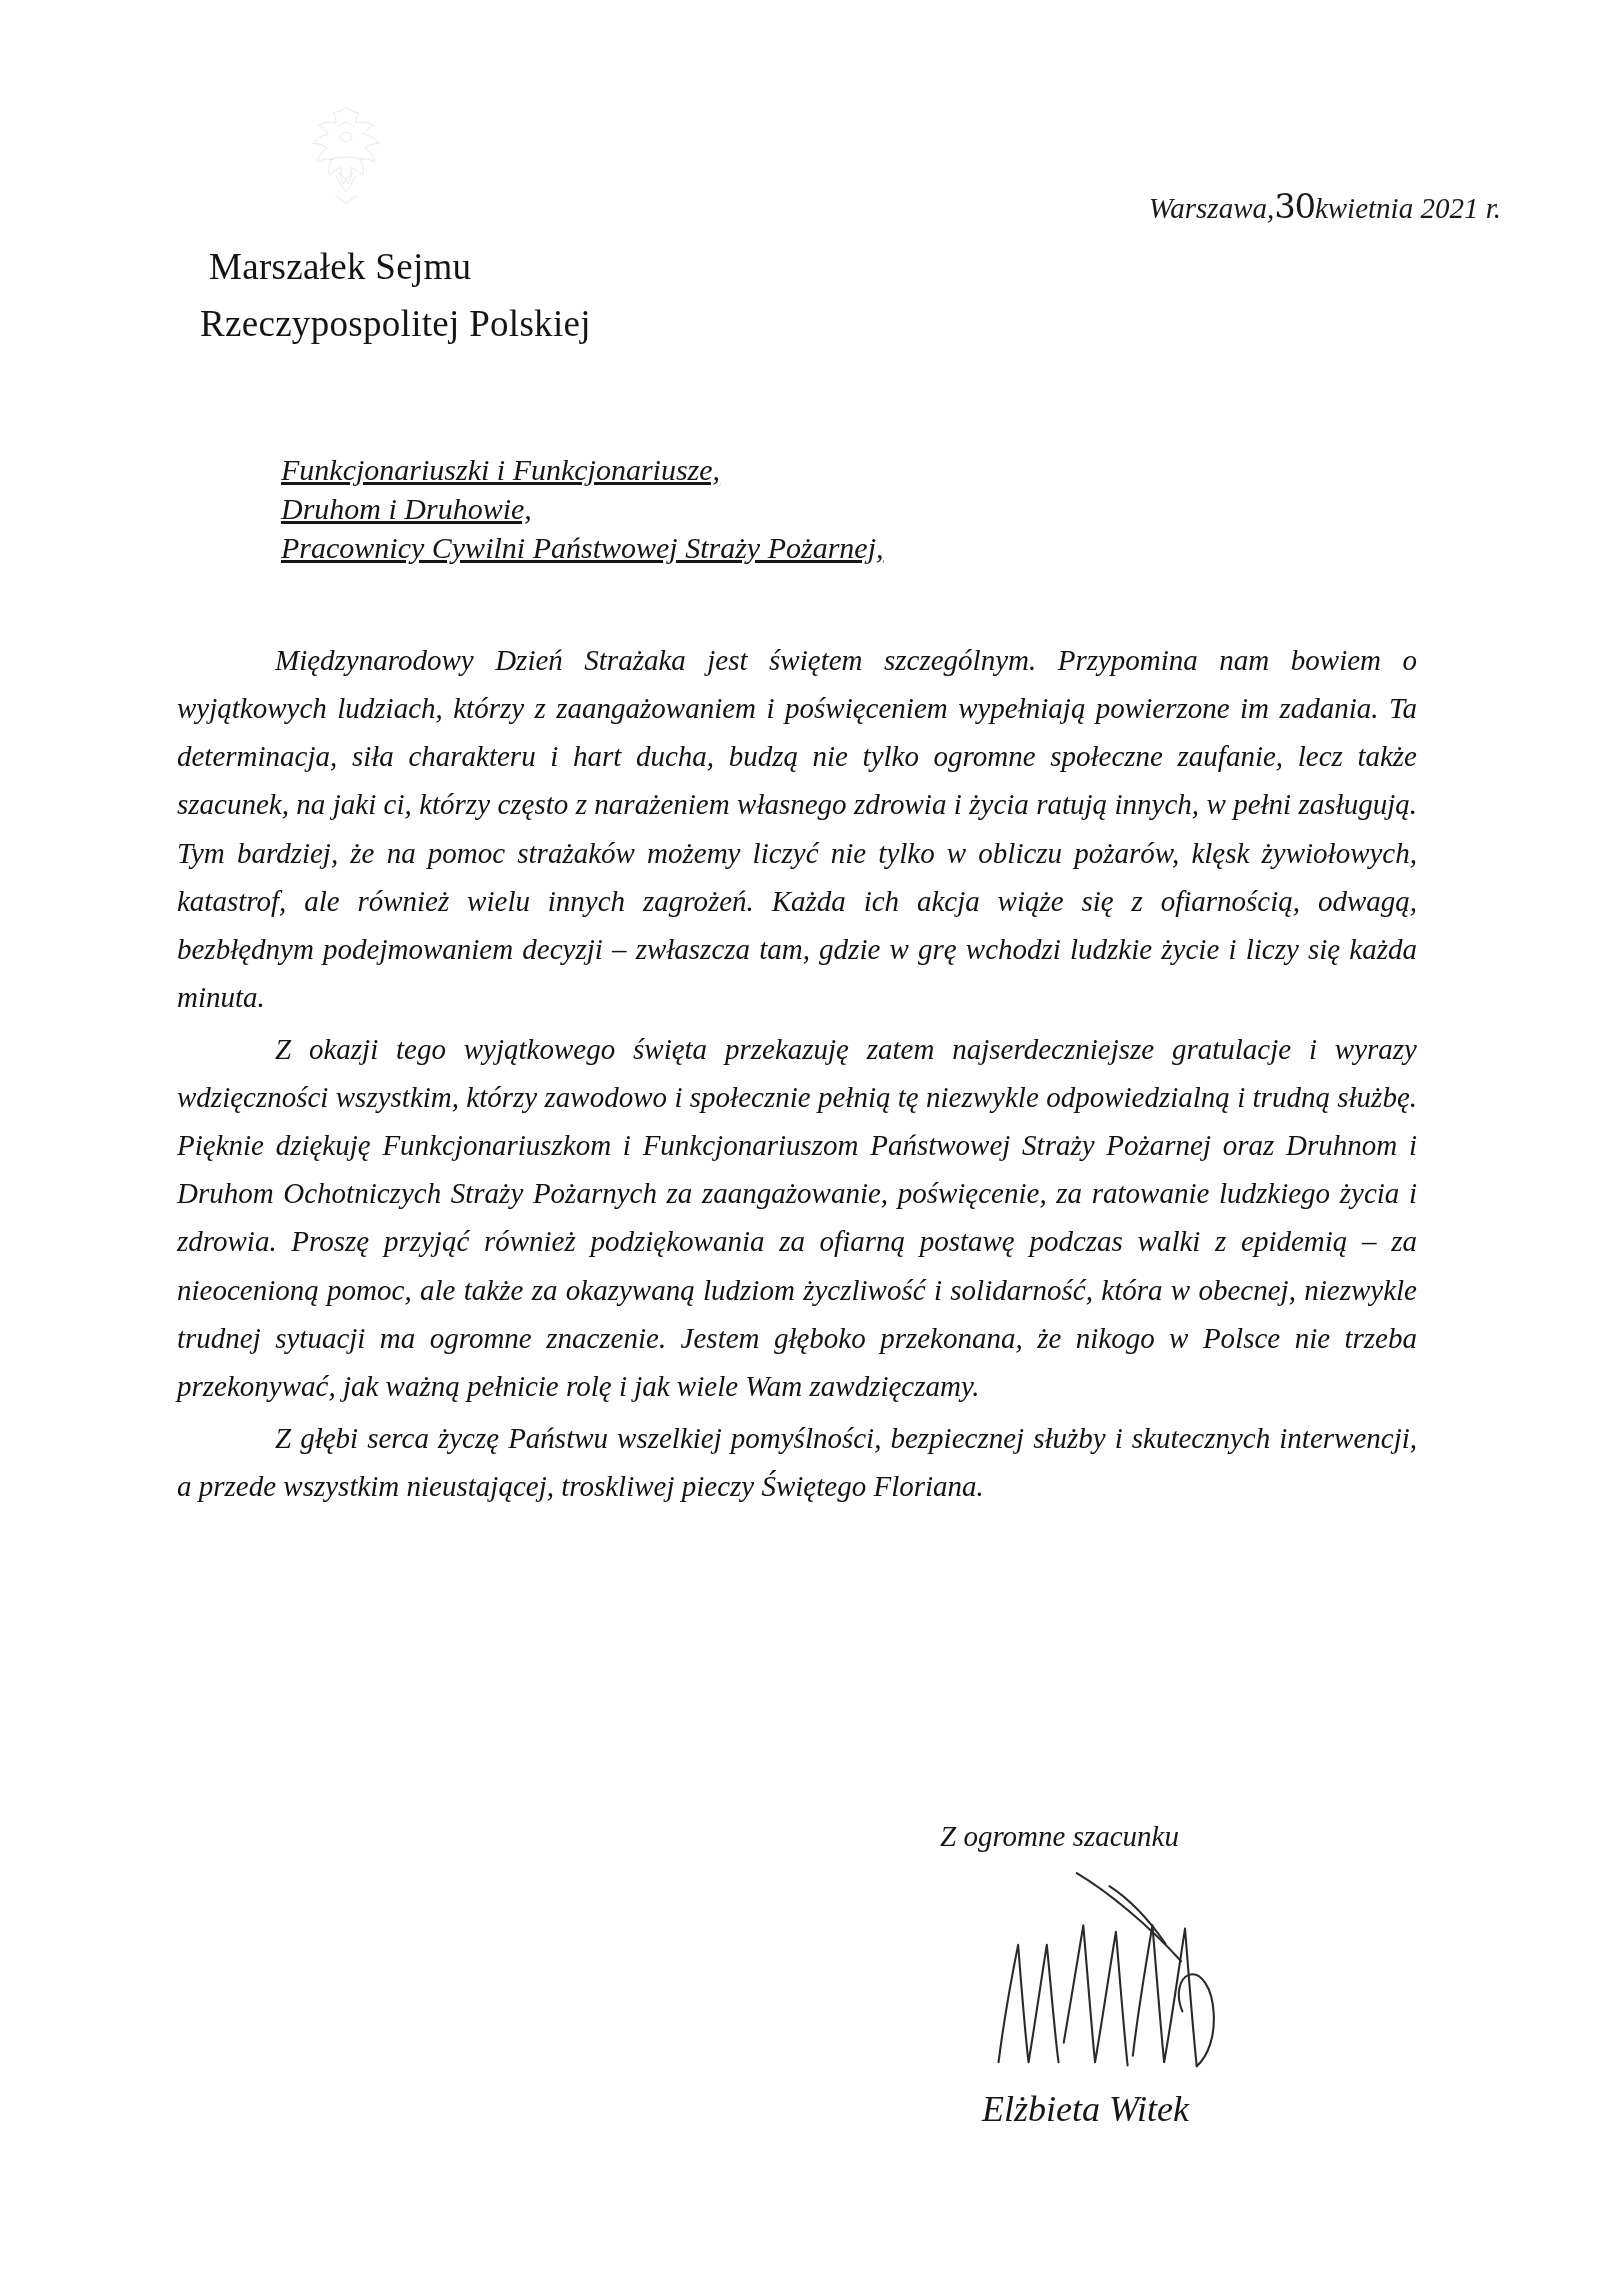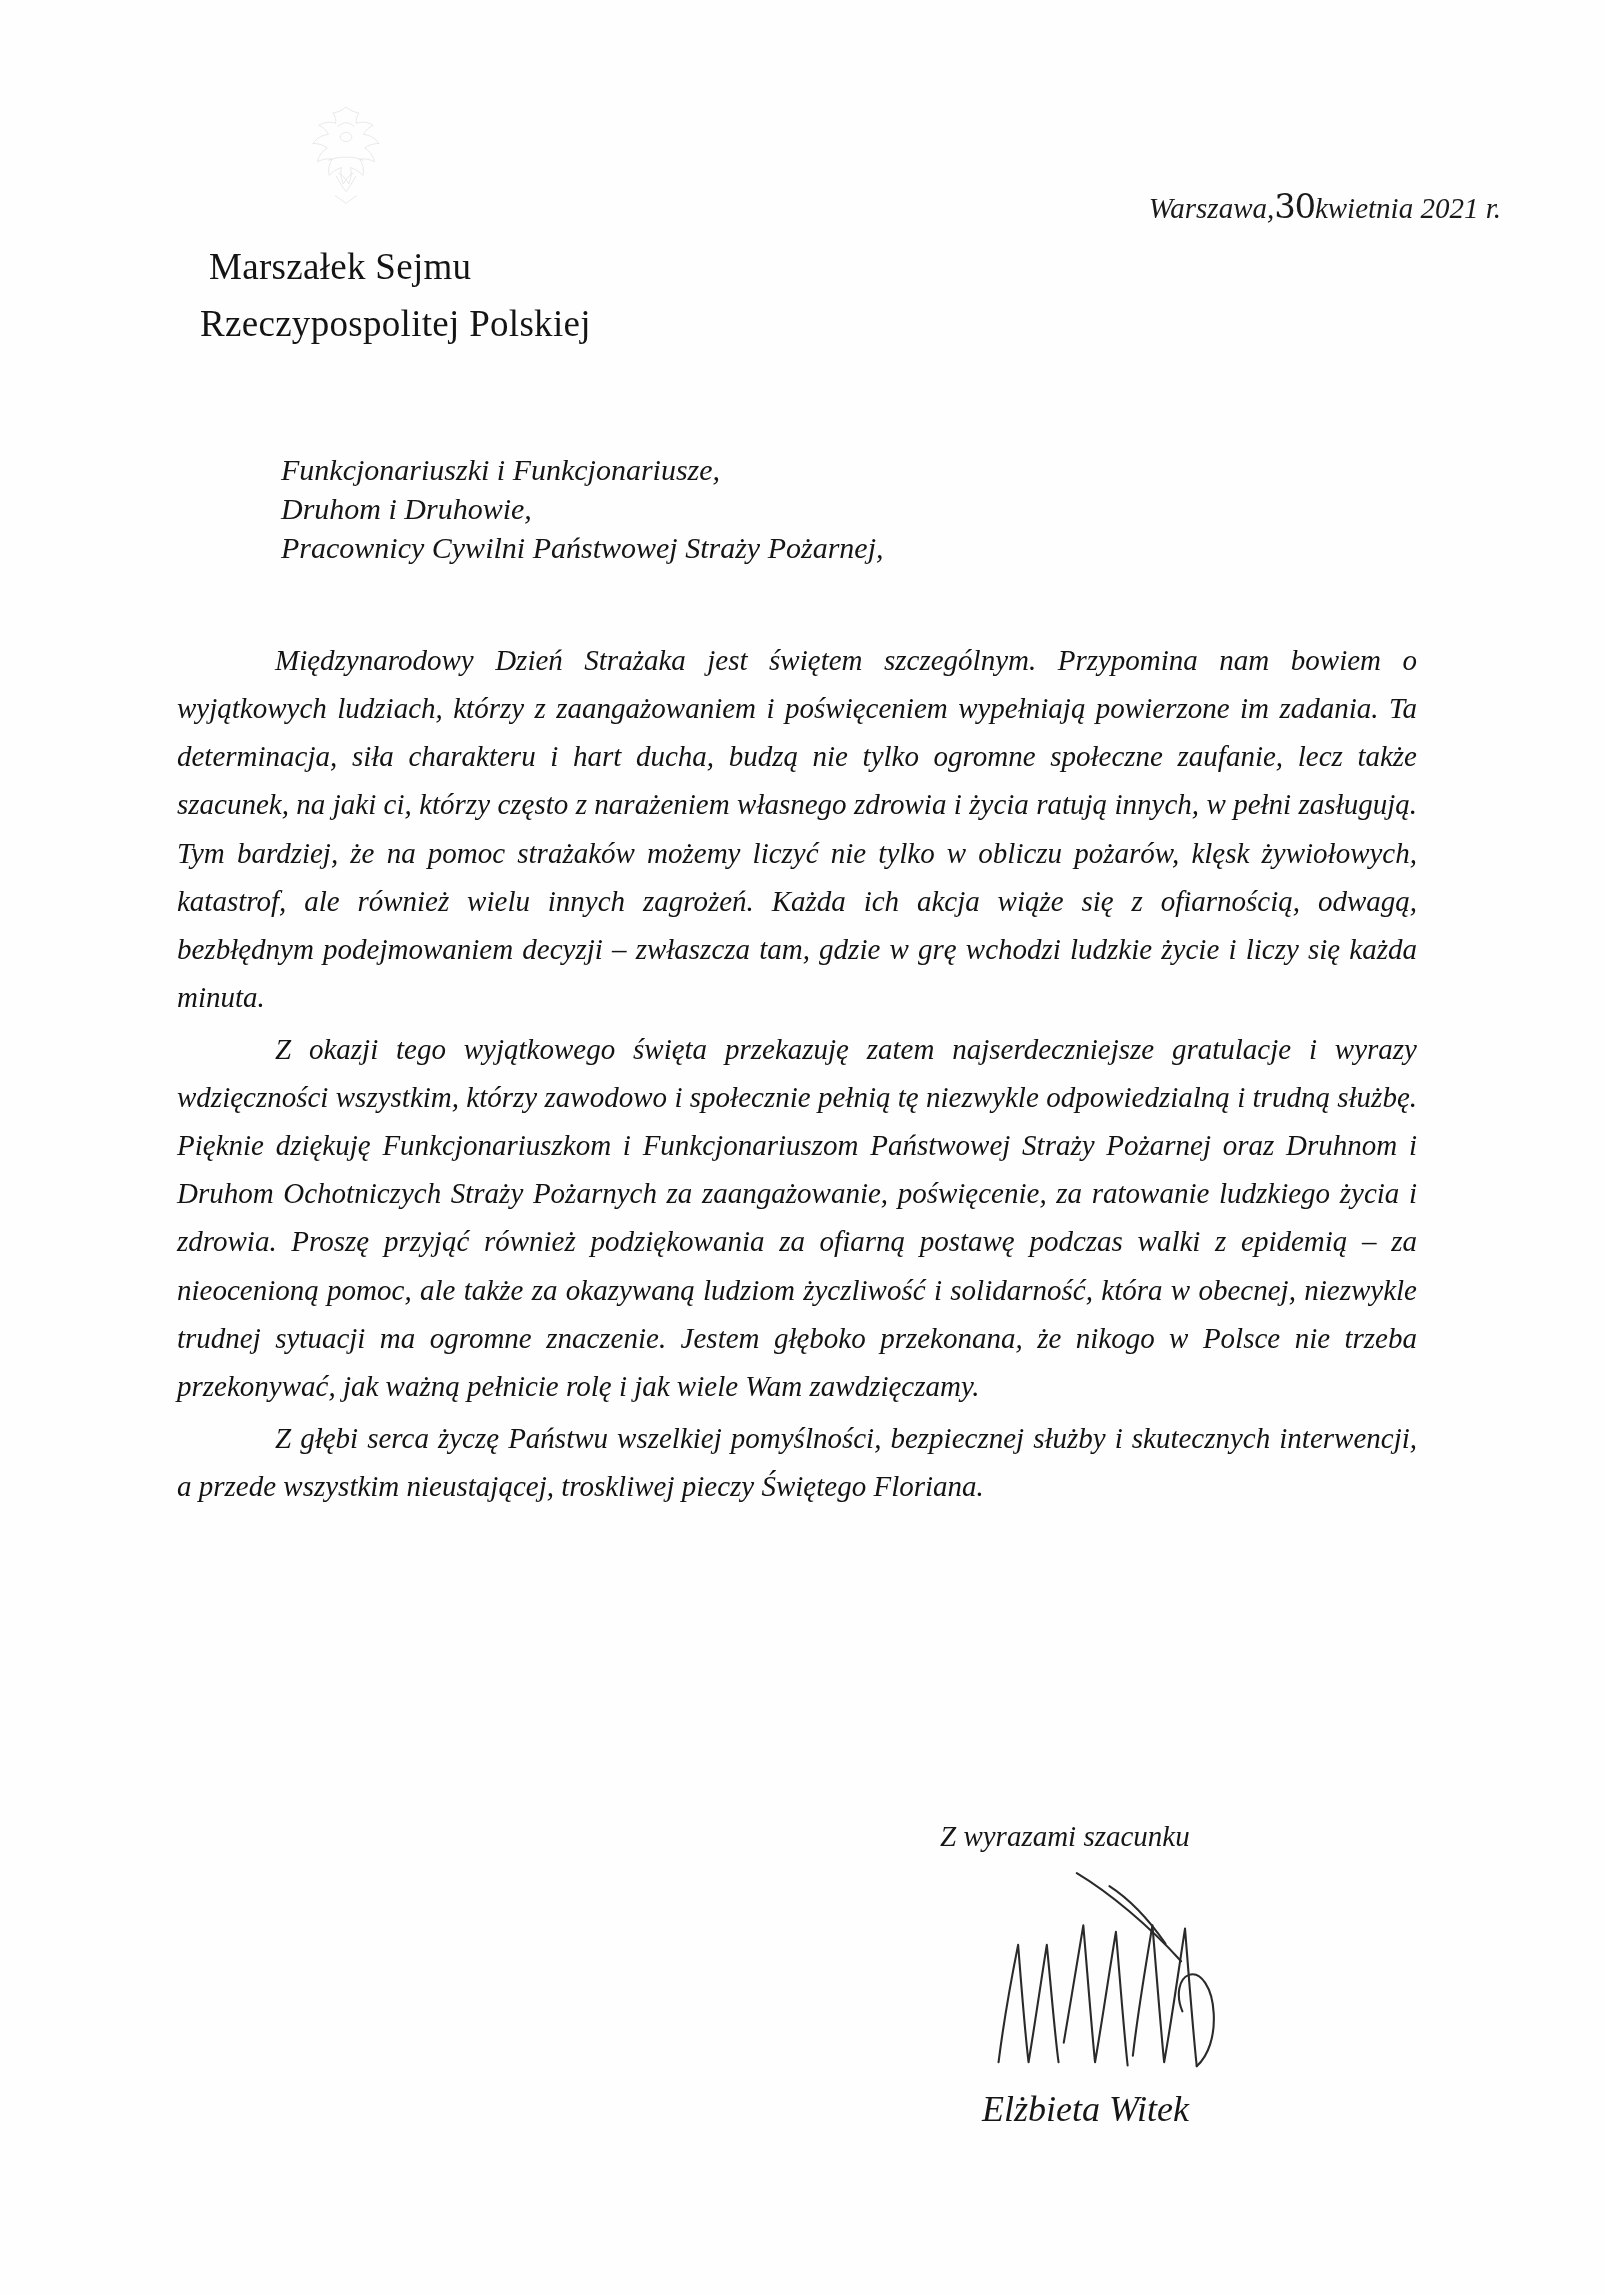--- a/index.html
+++ b/index.html
@@ -76,20 +76,21 @@
   
   .salutation {
     position: absolute;
     left: 281px;
     top: 450px;
     width: 1109px;
     font-style: italic;
     font-size: 30px;
     line-height: 1.30;
     color: #161616;
+    text-decoration: underline;
   }
 
   
   .body-text {
     position: absolute;
     left: 177px;
     top: 636px;
     width: 1240px;
     font-style: italic;
     font-size: 29px;
@@ -171,21 +172,21 @@
     <div>Druhom i Druhowie,</div>
     <div>Pracownicy Cywilni Państwowej Straży Pożarnej,</div>
   </div>
 
   <div class="body-text">
     <p>Międzynarodowy Dzień Strażaka jest świętem szczególnym. Przypomina nam bowiem o wyjątkowych ludziach, którzy z zaangażowaniem i poświęceniem wypełniają powierzone im zadania. Ta determinacja, siła charakteru i hart ducha, budzą nie tylko ogromne społeczne zaufanie, lecz także szacunek, na jaki ci, którzy często z narażeniem własnego zdrowia i życia ratują innych, w pełni zasługują. Tym bardziej, że na pomoc strażaków możemy liczyć nie tylko w obliczu pożarów, klęsk żywiołowych, katastrof, ale również wielu innych zagrożeń. Każda ich akcja wiąże się z ofiarnością, odwagą, bezbłędnym podejmowaniem decyzji – zwłaszcza tam, gdzie w grę wchodzi ludzkie życie i liczy się każda minuta.</p>
     <p>Z okazji tego wyjątkowego święta przekazuję zatem najserdeczniejsze gratulacje i wyrazy wdzięczności wszystkim, którzy zawodowo i społecznie pełnią tę niezwykle odpowiedzialną i trudną służbę. Pięknie dziękuję Funkcjonariuszkom i Funkcjonariuszom Państwowej Straży Pożarnej oraz Druhnom i Druhom Ochotniczych Straży Pożarnych za zaangażowanie, poświęcenie, za ratowanie ludzkiego życia i zdrowia. Proszę przyjąć również podziękowania za ofiarną postawę podczas walki z epidemią – za nieocenioną pomoc, ale także za okazywaną ludziom życzliwość i solidarność, która w obecnej, niezwykle trudnej sytuacji ma ogromne znaczenie. Jestem głęboko przekonana, że nikogo w Polsce nie trzeba przekonywać, jak ważną pełnicie rolę i jak wiele Wam zawdzięczamy.</p>
     <p>Z głębi serca życzę Państwu wszelkiej pomyślności, bezpiecznej służby i skutecznych interwencji, a przede wszystkim nieustającej, troskliwej pieczy Świętego Floriana.</p>
   </div>
 
-  <div class="closing">Z wyrazami szacunku</div>
+  <div class="closing">Z ogromne szacunku</div>
 
   <div class="signature-wrap">
     <svg viewBox="0 0 520 420" width="339" height="274" aria-hidden="true">
       <g fill="none" stroke="#2a2a2a" stroke-width="3.2" stroke-linecap="round" stroke-linejoin="round">
         <path d="M30 330 C40 250 52 190 60 150 C64 200 70 280 76 330 C86 270 96 200 104 150
                  C110 210 116 285 122 330"></path>
         <path d="M130 300 C140 240 152 170 160 120 C166 190 172 270 178 330
                  C190 260 200 190 210 130 C216 200 222 280 228 335"></path>
         <path d="M236 320 C244 250 256 180 266 120 C272 190 278 270 284 330
                  C296 262 306 190 316 125 C322 200 328 280 334 336"></path>

